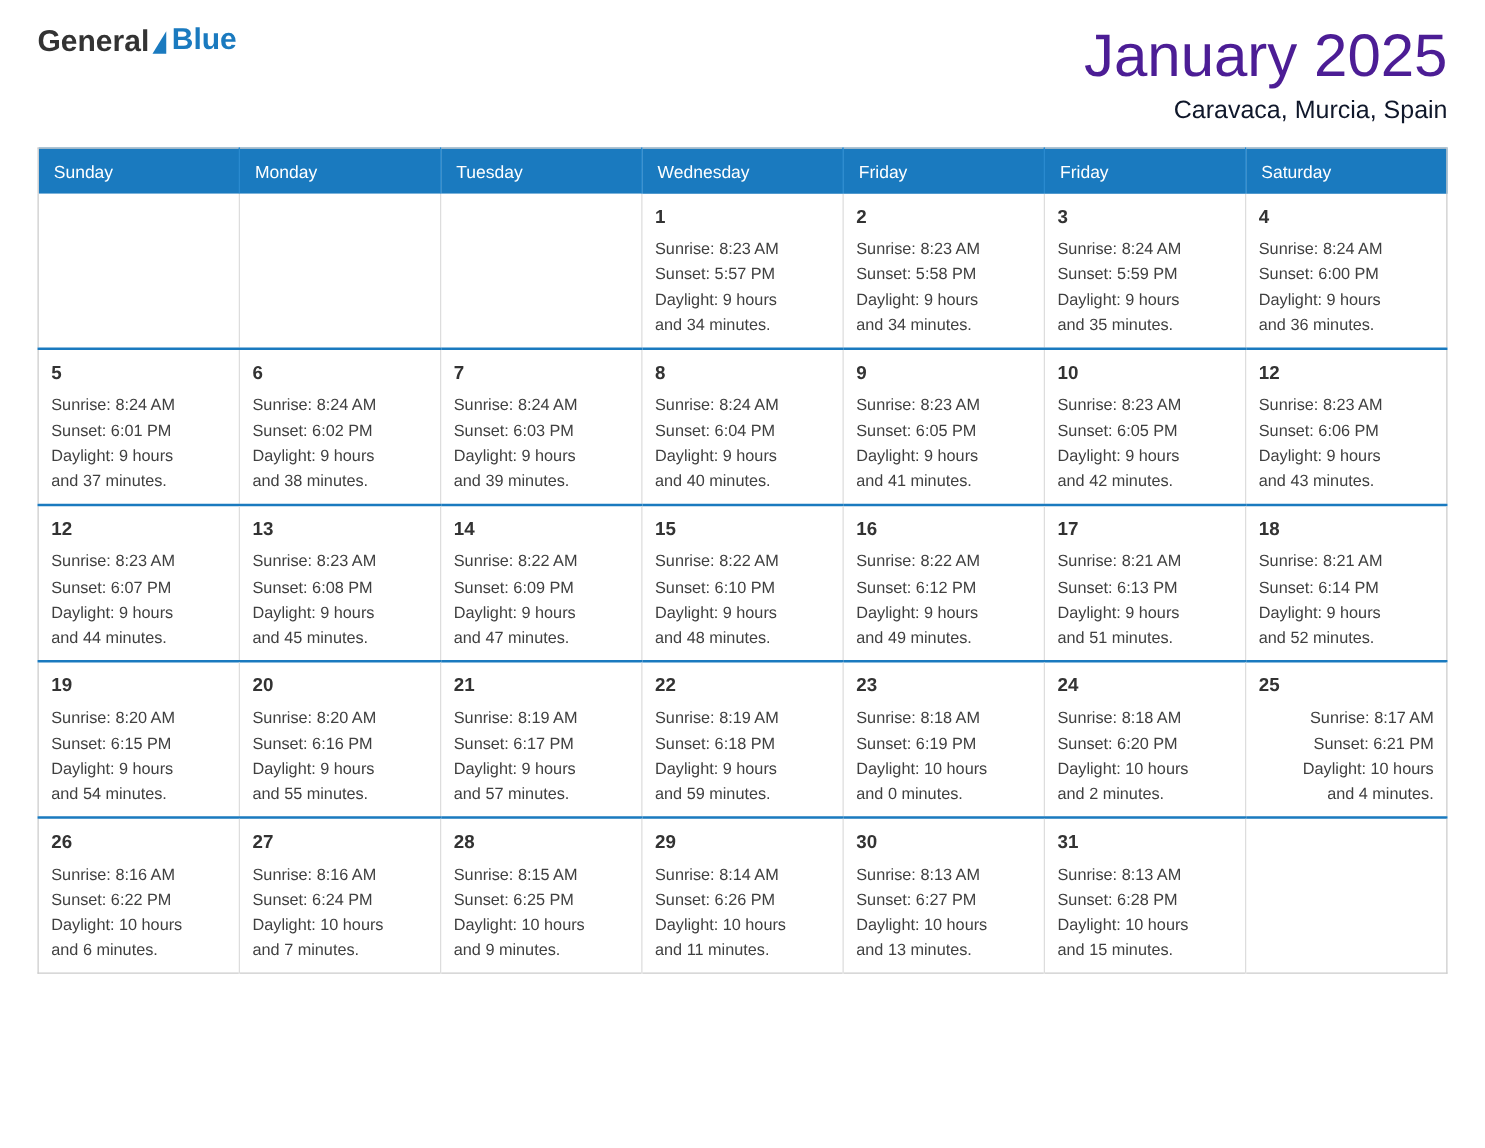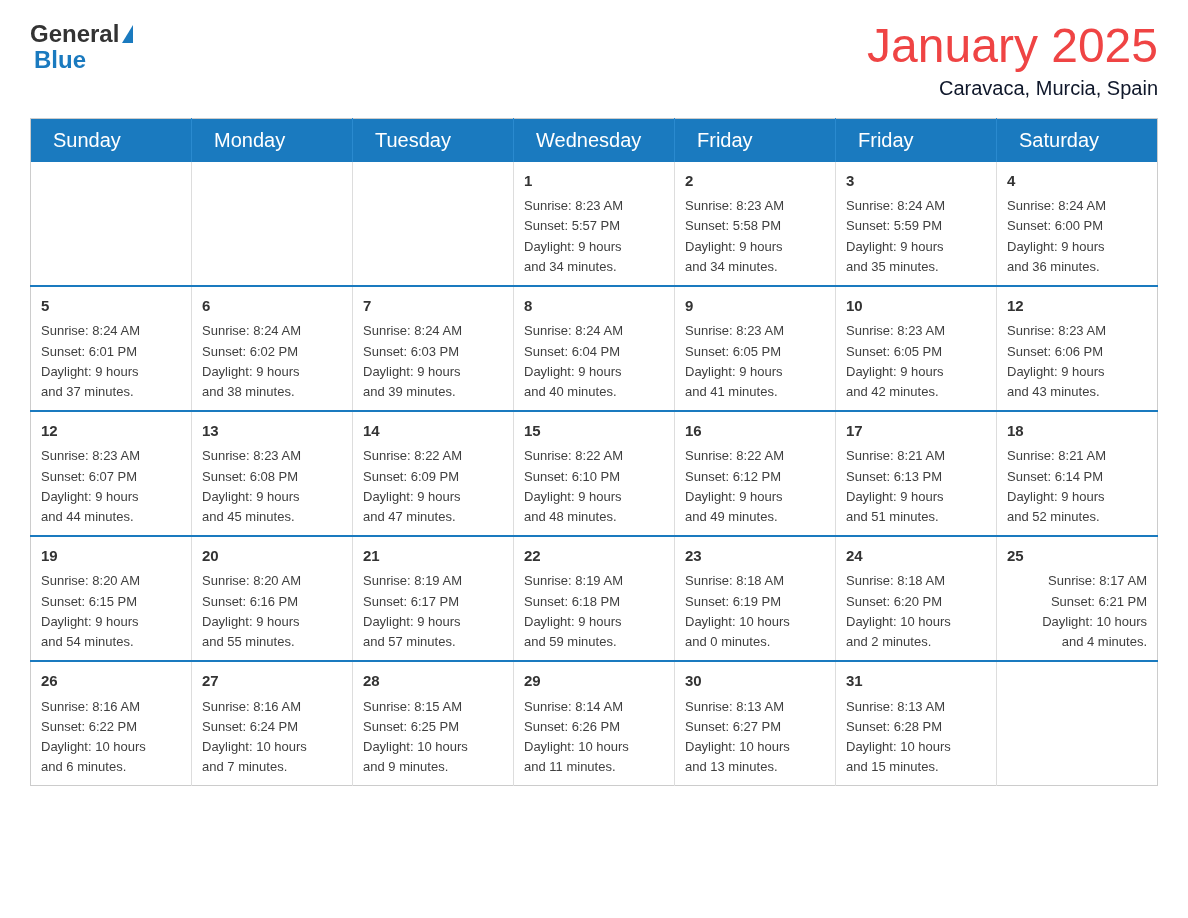--- a/index.html
+++ b/index.html
@@ -15,39 +15,39 @@
       justify-content: space-between;
       align-items: flex-start;
       margin-bottom: 18px;
     }
     .title-area {
       text-align: right;
     }
     .calendar-title {
       font-size: 48px;
       font-weight: normal;
-      color: #ef4444;
+      color: #4c1d95;
       line-height: 1.1;
     }
     .calendar-subtitle {
       font-size: 20px;
       color: #0f172a;
       margin-top: 4px;
     }
     .calendar-table {
       width: 100%;
       border-collapse: collapse;
       border: 1px solid #ccc;
     }
     .calendar-table th {
       background-color: #1a7abf;
       color: #fff;
-      font-size: 20px;
+      font-size: 14px;
       font-weight: normal;
-      padding: 10px 22px;
+      padding: 10px 12px;
       text-align: left;
       border-right: 1px solid #2a8acf;
     }
     .calendar-table th:last-child {
       border-right: none;
       margin-top: 16px;
     }
     .calendar-table td {
       vertical-align: top;
       padding: 8px 10px;
@@ -74,21 +74,21 @@
     .day-info {
       font-size: 13px;
       color: #404040;
       line-height: 1.55;
     }
     .empty-cell {
       background: #fff;
     }
     .logo-wrapper {
       display: flex;
-      flex-direction: column;
+      flex-direction: row;
       align-items: flex-start;
     }
     .logo-line1 {
       display: flex;
       align-items: center;
     }
     .logo-general {
       font-size: 24px;
       font-weight: bold;
       color: #333;

